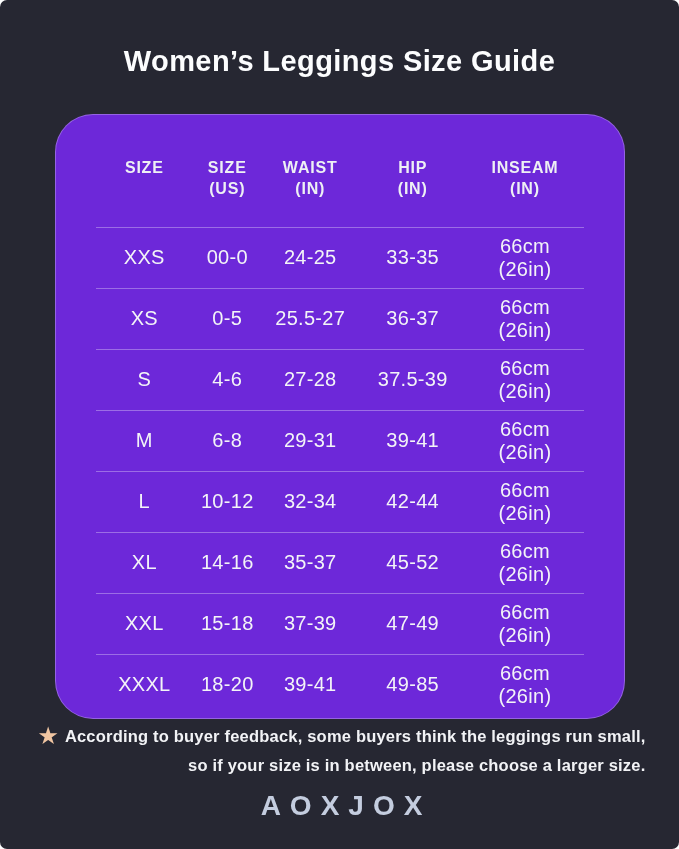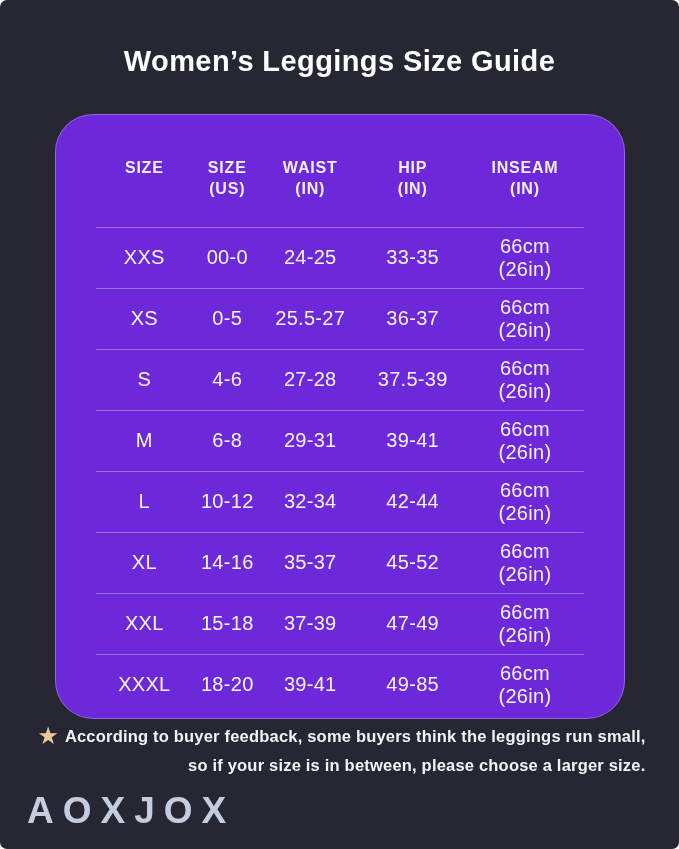--- a/index.html
+++ b/index.html
@@ -79,24 +79,25 @@
     color: #f2f3f6;
   }
   .star {
     color: #f0c5a2;
     font-size: 21px;
     margin-right: 7px;
     vertical-align: -1px;
   }
   .logo {
     margin-top: 12px;
-    font-size: 37px;
+    text-align: center;
+    font-size: 28px;
     font-weight: 800;
     letter-spacing: 9px;
-    padding-left: 27px; 
+    padding-left: 13px; 
     color: #c4cddf;
   }
 </style>
 </head>
 <body>
 
 <div class="canvas">
 
   <h1 class="title">Women’s Leggings Size Guide</h1>
 

